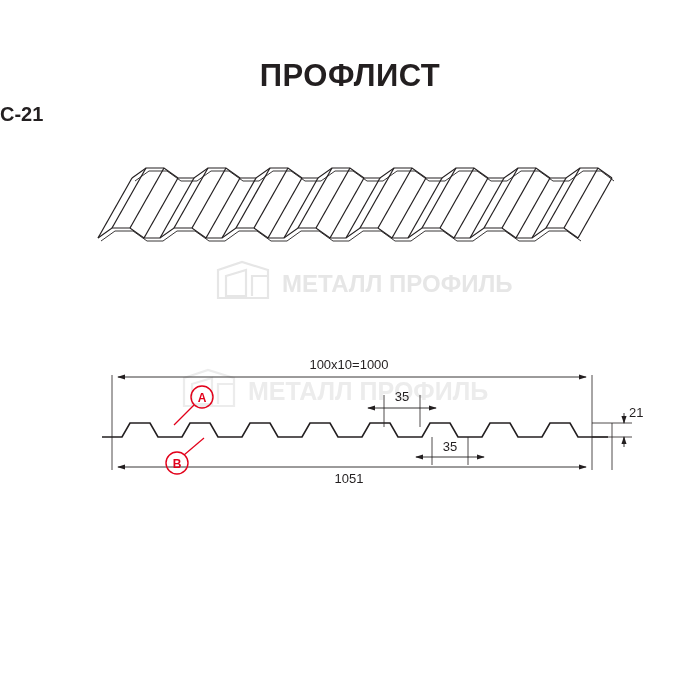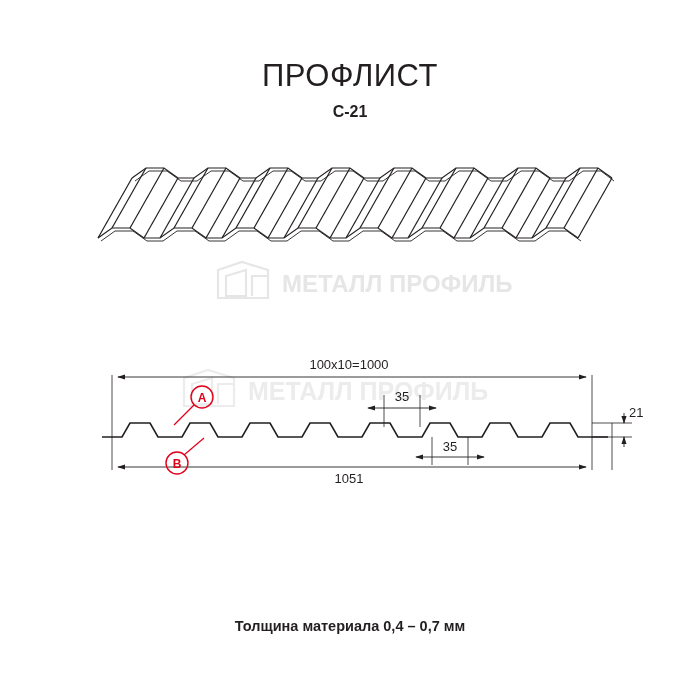--- a/index.html
+++ b/index.html
@@ -21,31 +21,31 @@
     width: 700px;
     height: 700px;
   }
   .title {
     position: absolute;
     top: 58px;
     left: 0;
     width: 700px;
     text-align: center;
     font-size: 31px;
-    font-weight: normal;
+    font-weight: bold;
     letter-spacing: 0.5px;
     color: #231f20;
   }
   .subtitle {
     position: absolute;
     top: 103px;
     left: 0;
     width: 700px;
-    text-align: center;
-    font-size: 16px;
+    text-align: left;
+    font-size: 20px;
     font-weight: bold;
     color: #231f20;
   }
   .footer-note {
     position: absolute;
     top: 618px;
     left: 0;
     width: 700px;
     text-align: center;
     font-size: 14.5px;
@@ -238,15 +238,14 @@
       </g>
 
       <g>
         <circle cx="93" cy="118" r="11" fill="none" stroke="#e2001a" stroke-width="1.4"></circle>
         <line x1="100" y1="110" x2="120" y2="93" stroke="#e2001a" stroke-width="1.2"></line>
         <text class="balloon-text" x="93" y="123" text-anchor="middle">B</text>
       </g>
     </svg>
   </div>
 
-  <div class="footer-note">Толщина материала 0,4 – 0,7 мм</div>
 
 </div>
 
 </body></html>

